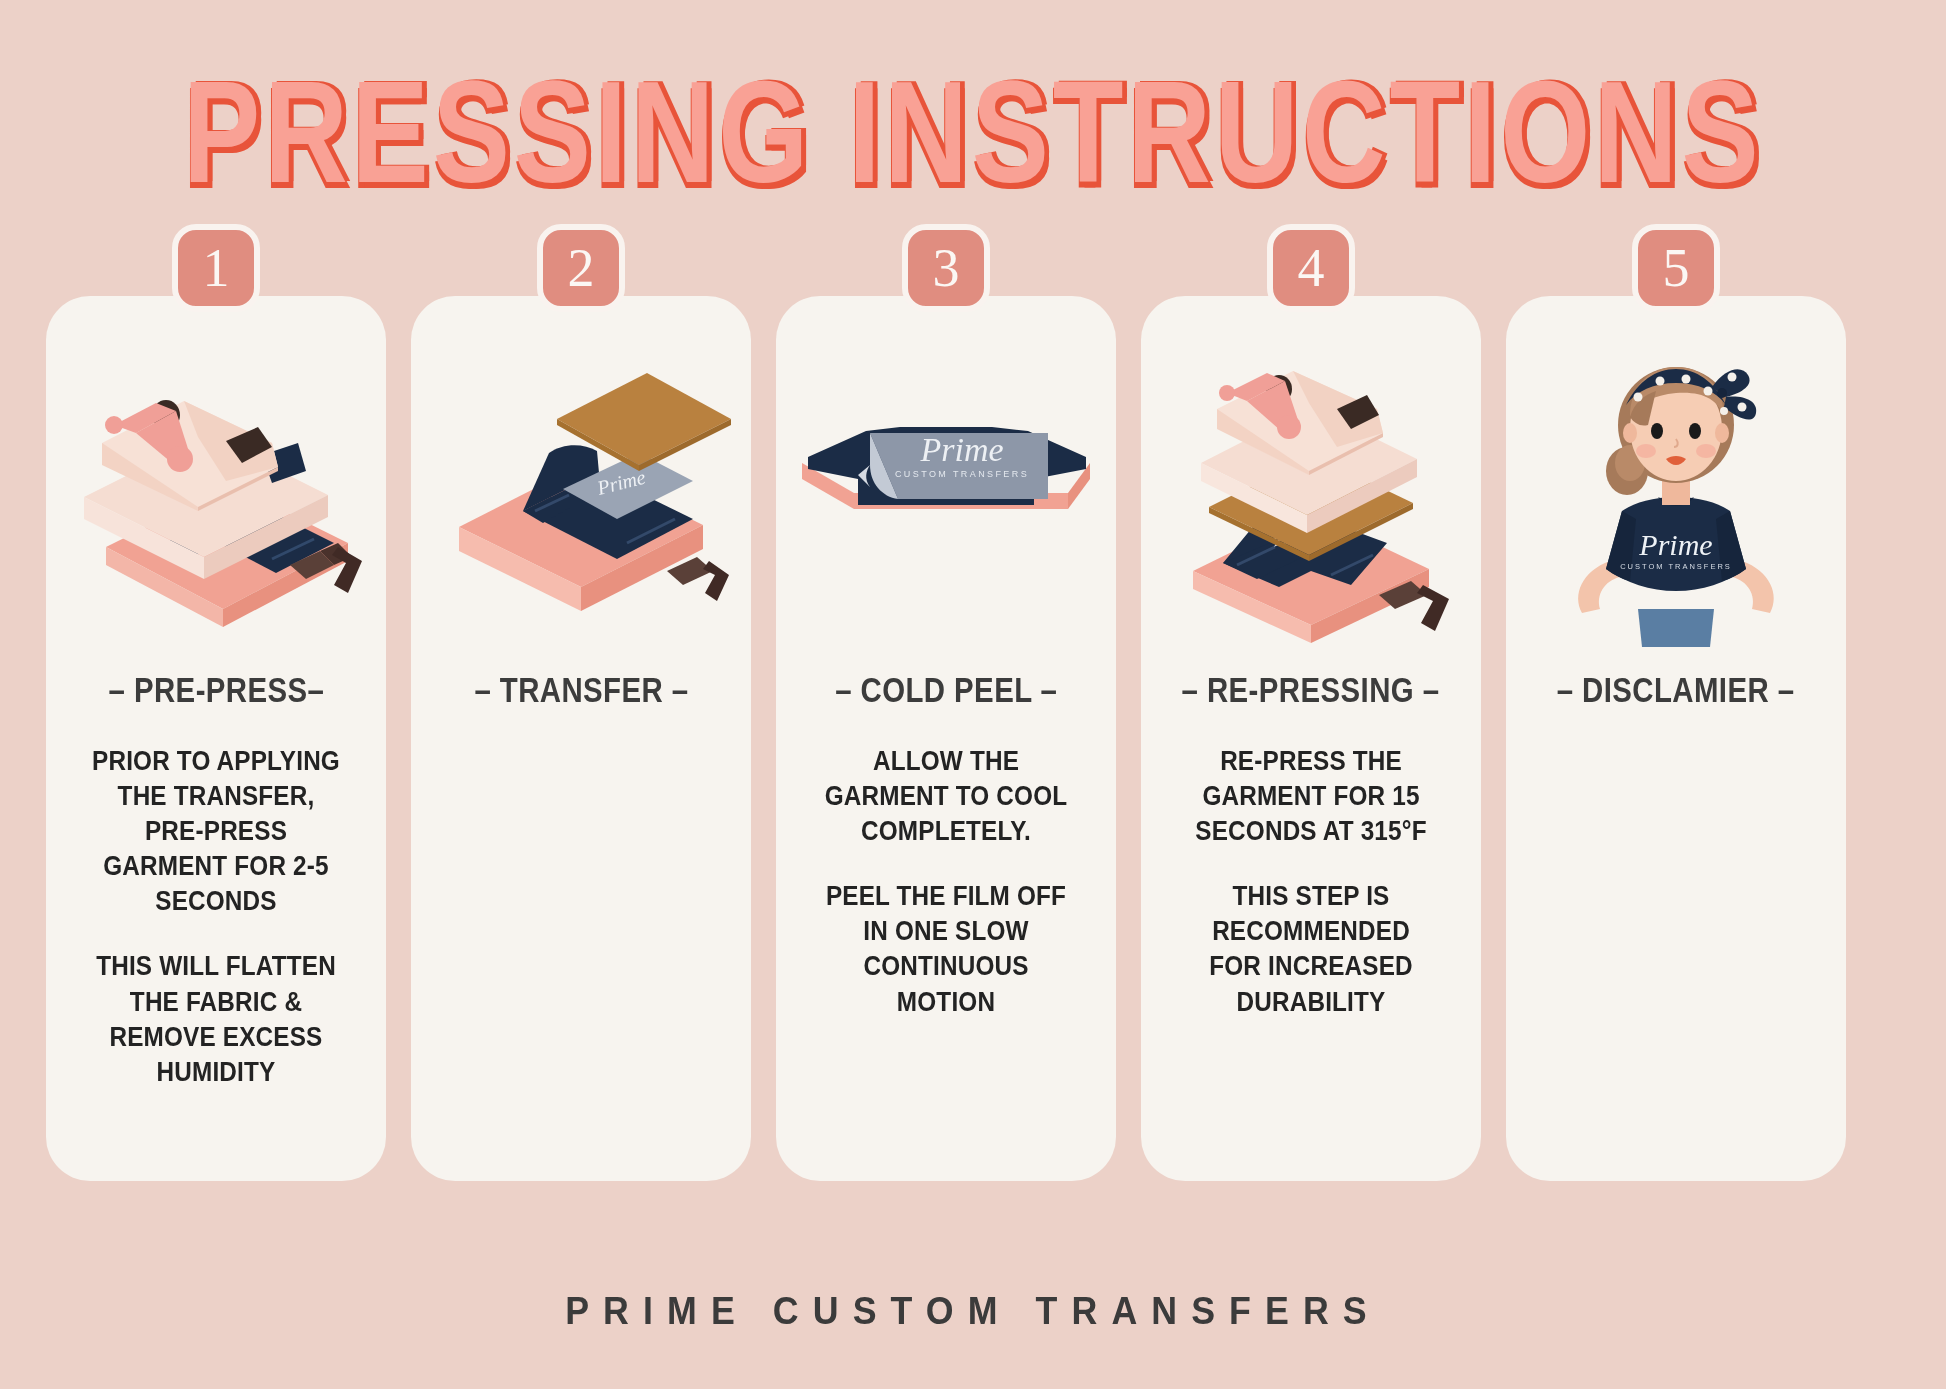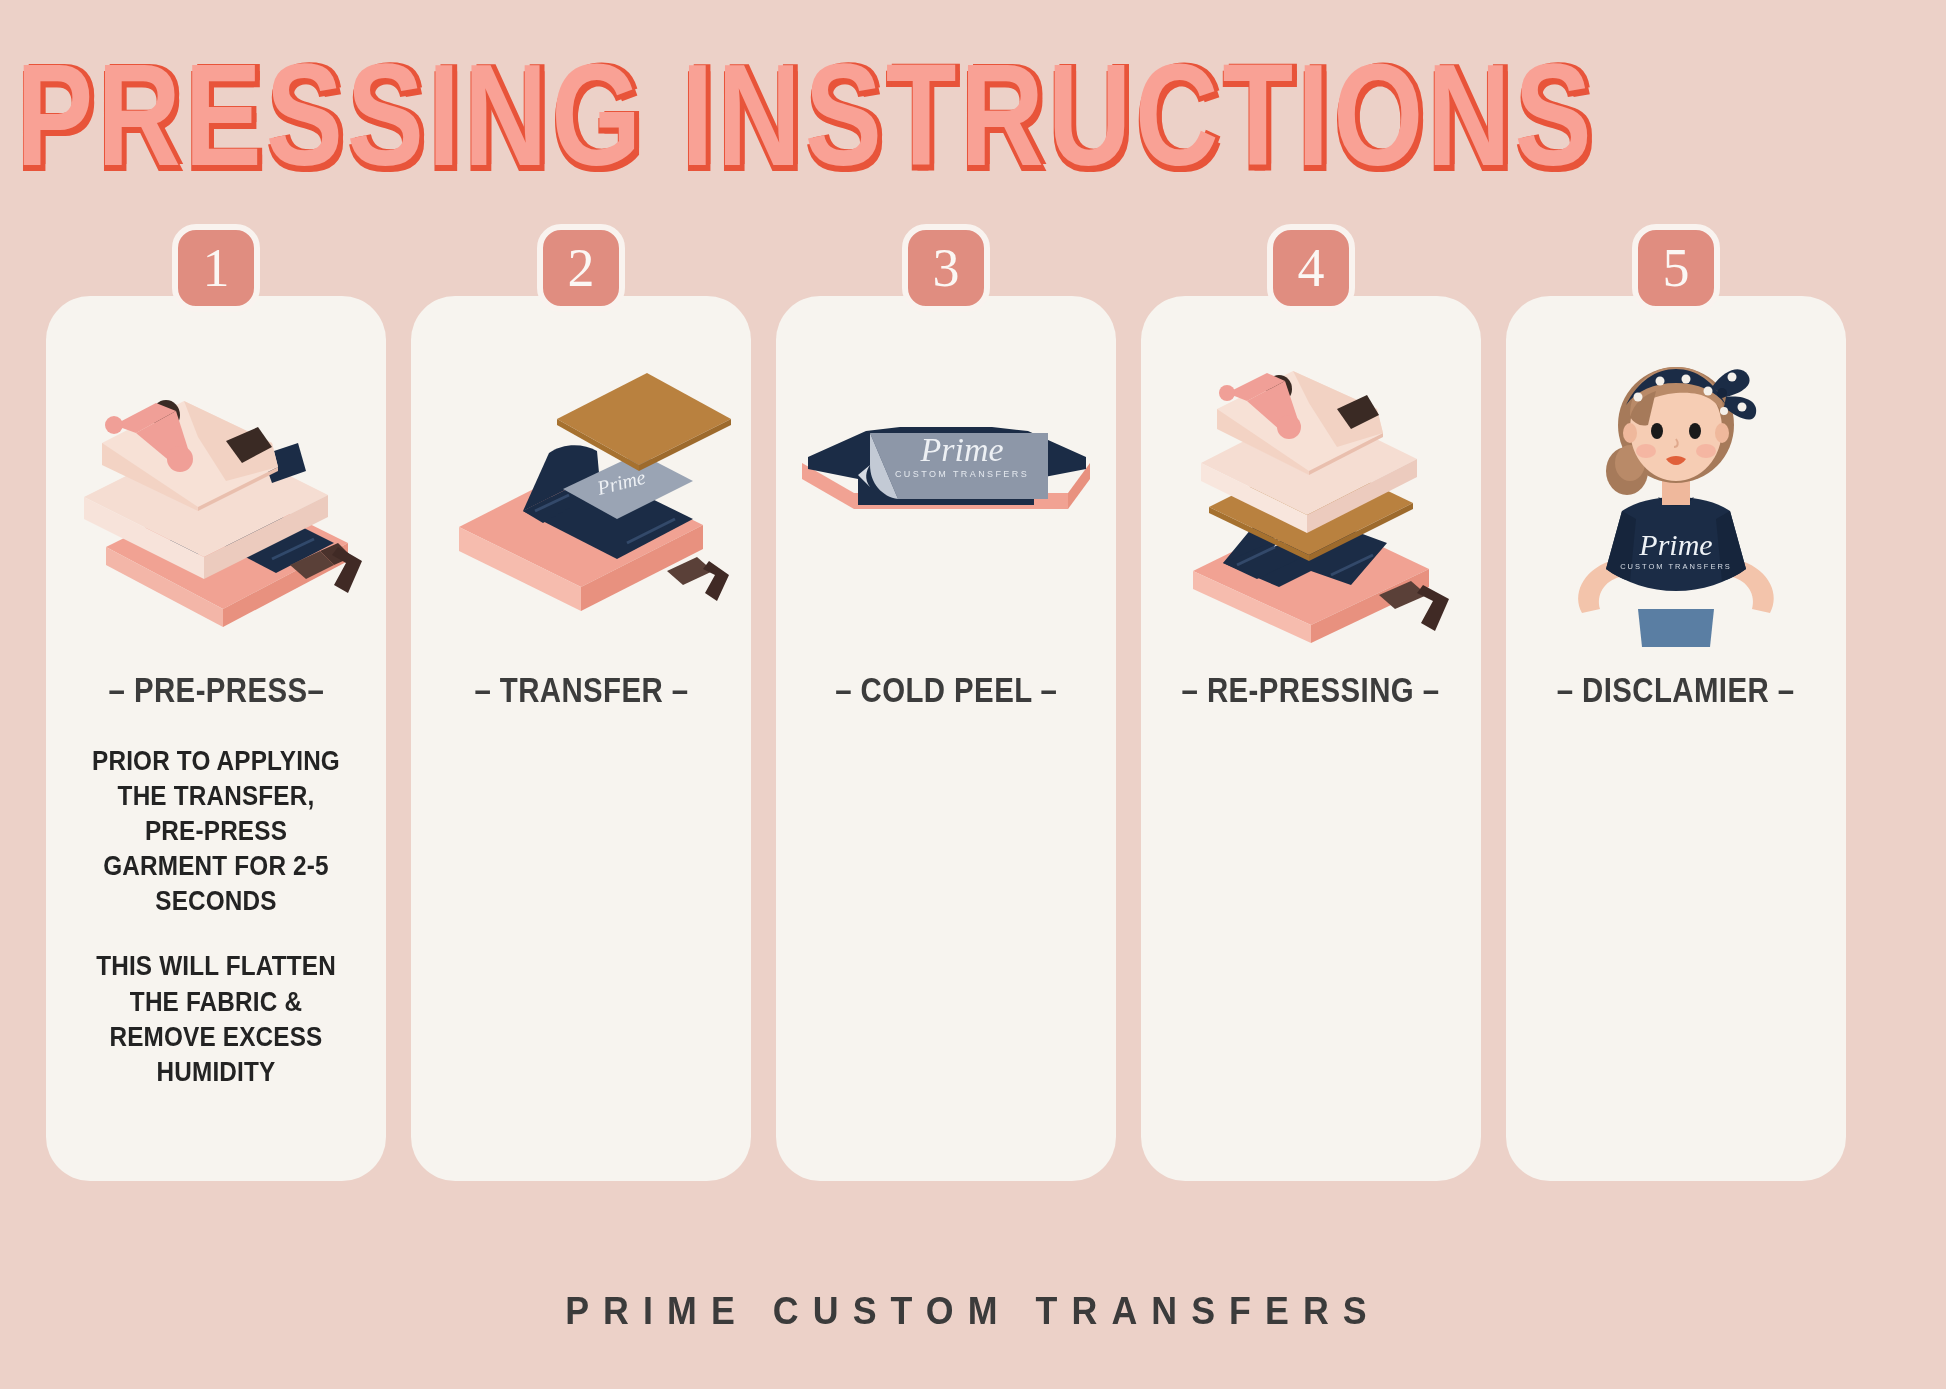--- a/index.html
+++ b/index.html
@@ -13,23 +13,24 @@
 
   body {
     background: #ecd1c8;
     font-family: "Liberation Sans", sans-serif;
     position: relative;
   }
 
   
   .title-wrap {
     position: absolute;
-    top: 43px;
+    top: 60px;
     left: 0;
     width: 100%;
+    text-align: center;
     height: 130px;
   }
   .title {
     display: inline-block;
     position: relative;
     font-family: "Liberation Sans", sans-serif;
     font-weight: bold;
     font-size: 118px;
     letter-spacing: 4px;
     line-height: 1;
@@ -243,20 +244,24 @@
         <polygon points="74,86 252,86 252,152 102,152" fill="#8d97a8"></polygon>
 
         <path d="M102,152 L74,86 L74,118 C74,136 86,150 102,152 Z" fill="#c3cad5"></path>
         <path d="M74,118 L62,128 L74,140 C68,132 70,124 74,118 Z" fill="#d6dbe3"></path>
 
         <text x="166" y="114" font-family="Liberation Serif, serif" font-size="34" font-style="italic" fill="#edf0f4" text-anchor="middle">Prime</text>
         <text x="166" y="130" font-family="Liberation Sans, sans-serif" font-size="9" letter-spacing="2.4" fill="#e4e8ee" text-anchor="middle">CUSTOM TRANSFERS</text>
       </svg>
     </div>
     <div class="card-head">– COLD PEEL –</div>
+    <div class="card-body">
+      <div class="para">ALLOW THE GARMENT TO COOL COMPLETELY.</div>
+      <div class="para">PEEL THE FILM OFF IN ONE SLOW CONTINUOUS MOTION</div>
+    </div>
   </div>
 
   <div class="card" data-card-index="3">
     <div class="badge">4</div>
     <div class="illo">
       <svg width="300" height="300" viewBox="0 0 300 300">
 
         <polygon points="32,224 150,166 268,222 150,278" fill="#f1a293"></polygon>
         <polygon points="32,224 32,242 150,296 150,278" fill="#f6bcae"></polygon>
         <polygon points="150,278 150,296 268,240 268,222" fill="#e8917f"></polygon>
@@ -287,20 +292,24 @@
         <path d="M66,46 L106,26 L124,34 L86,54 Z" fill="#f09f97"></path>
         <path d="M86,54 L124,34 L138,76 L120,84 Z" fill="#f09f97"></path>
         <circle cx="128" cy="80" r="12" fill="#f09f97"></circle>
         <circle cx="66" cy="46" r="8" fill="#f09f97"></circle>
 
         <polygon points="218,248 250,234 266,248 234,262" fill="#5a4038"></polygon>
         <path d="M262 238 L288 252 L274 284 L260 276 L272 254 L256 246 Z" fill="#402a25"></path>
       </svg>
     </div>
     <div class="card-head">– RE-PRESSING –</div>
+    <div class="card-body">
+      <div class="para">RE-PRESS THE GARMENT FOR 15 SECONDS AT 315°F</div>
+      <div class="para">THIS STEP IS RECOMMENDED FOR INCREASED DURABILITY</div>
+    </div>
   </div>
 
   <div class="card" data-card-index="4">
     <div class="badge">5</div>
     <div class="illo">
       <svg width="300" height="300" viewBox="0 0 300 300">
 
         <path d="M112,262 L188,262 L184,300 L116,300 Z" fill="#5a7ea3"></path>
 
         <path d="M84,214 C56,224 46,248 56,266 L74,262 C70,248 78,234 94,230 Z" fill="#f3c4ab"></path>

